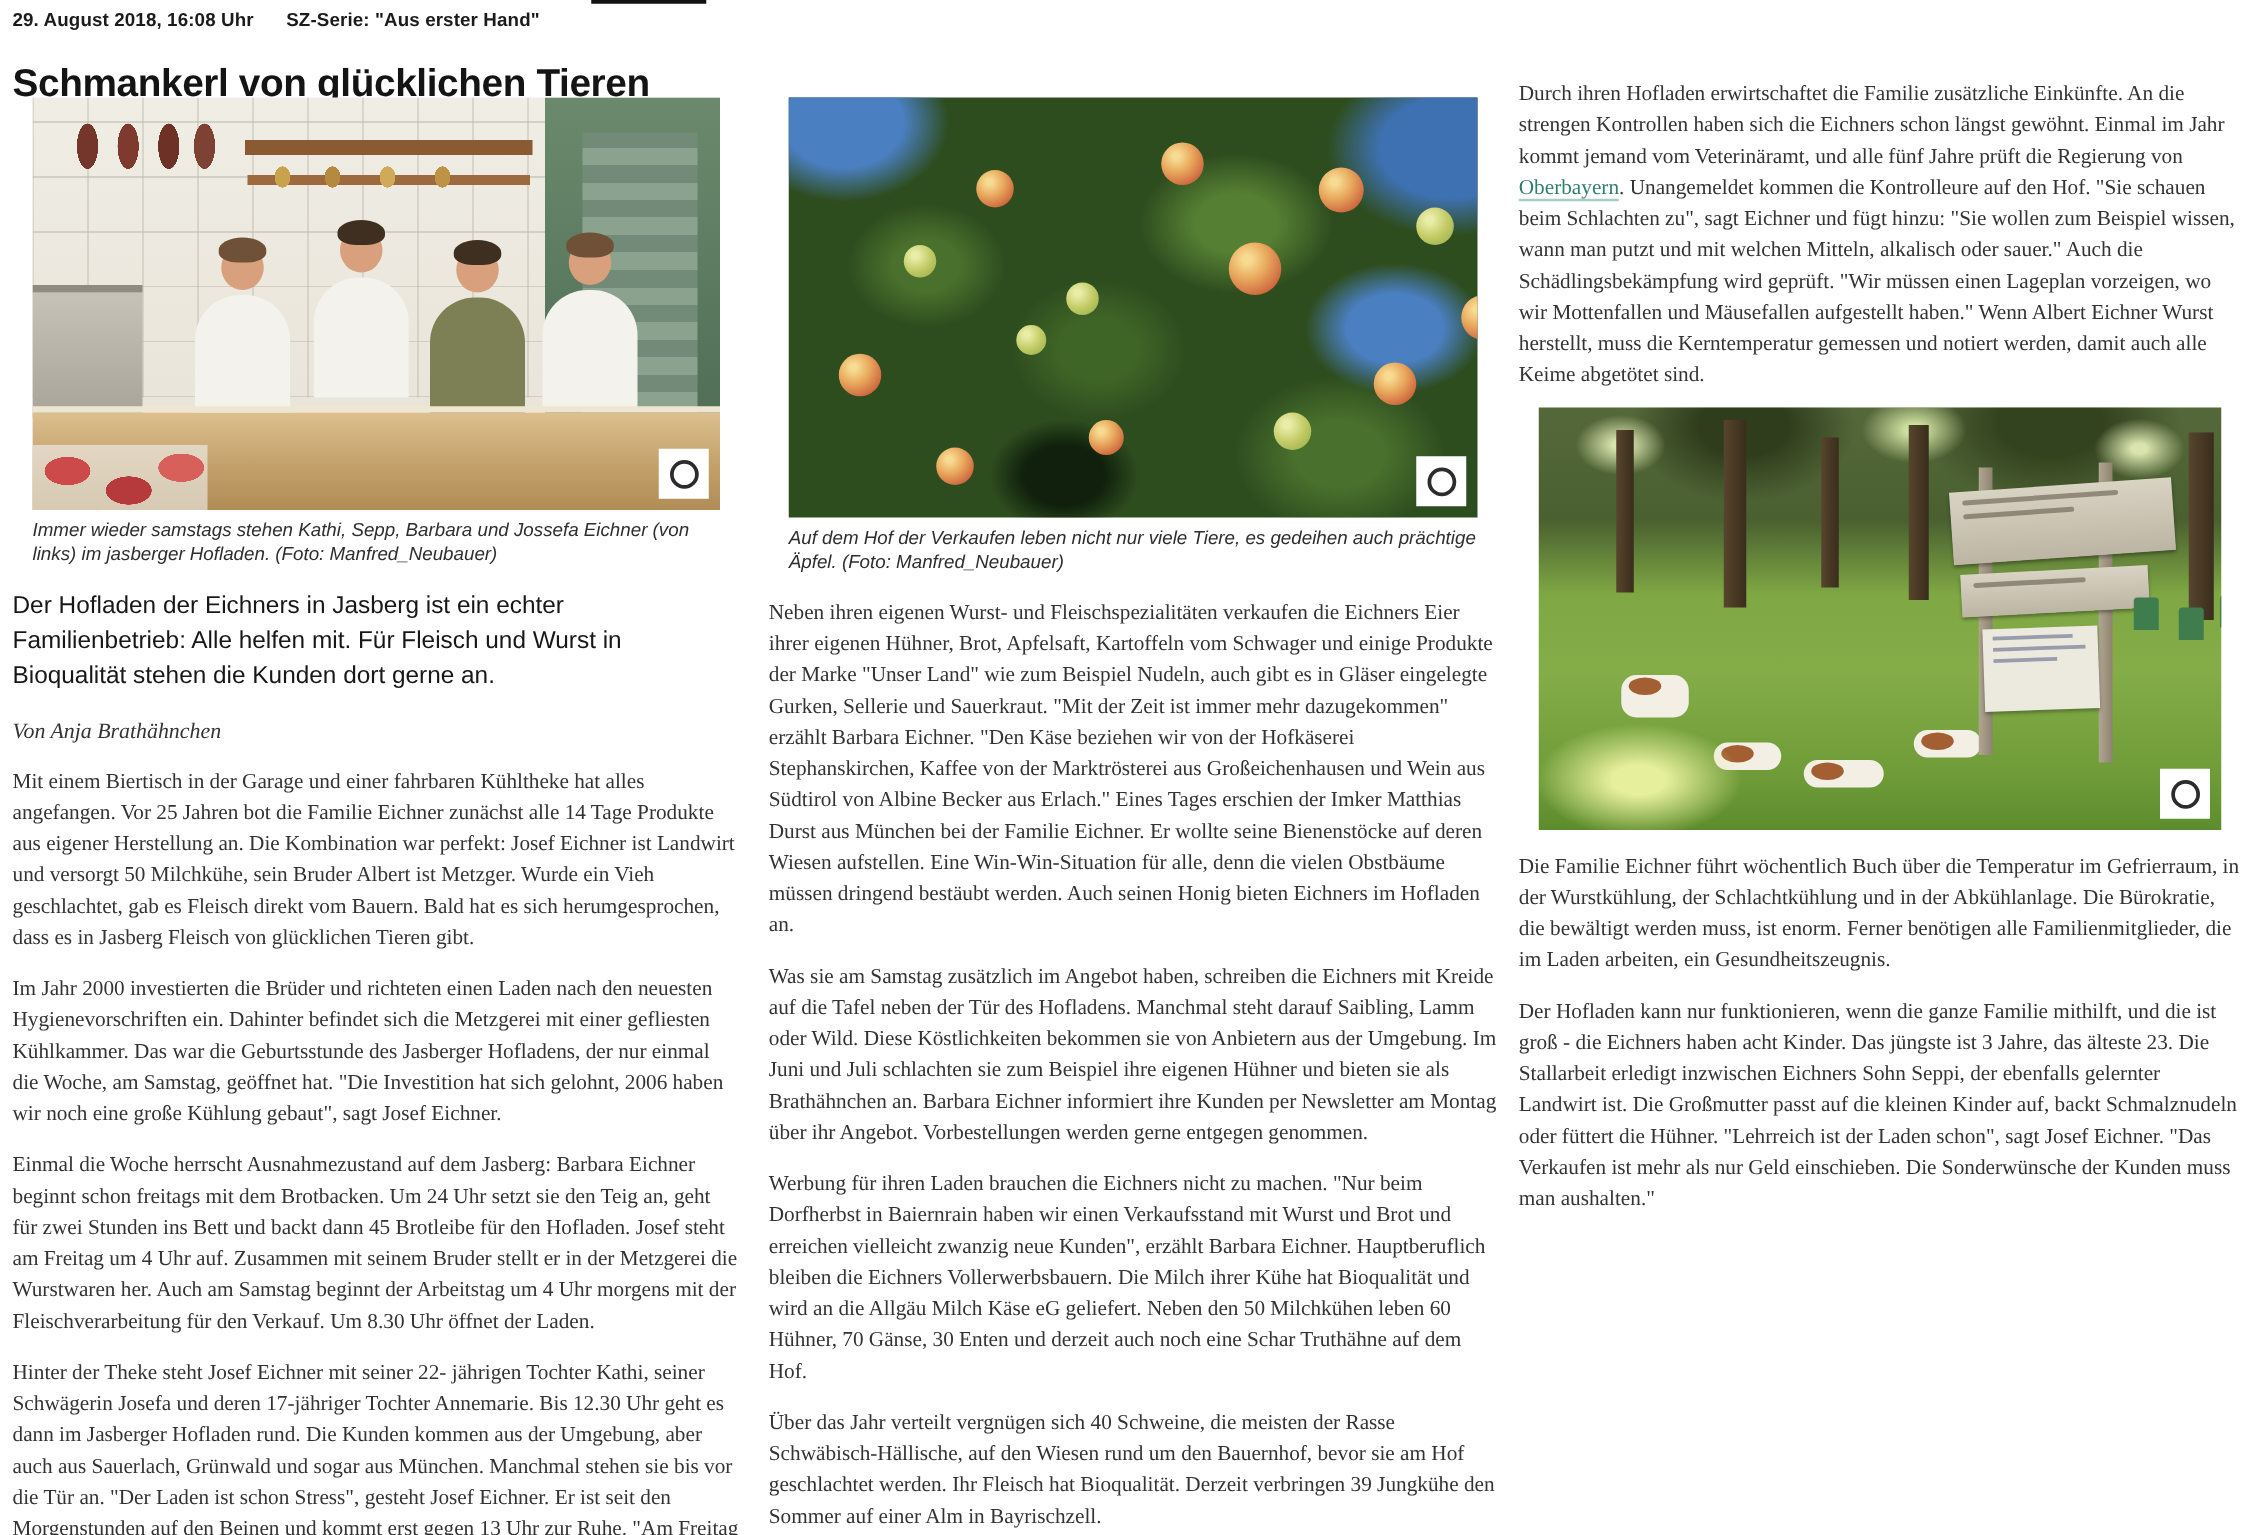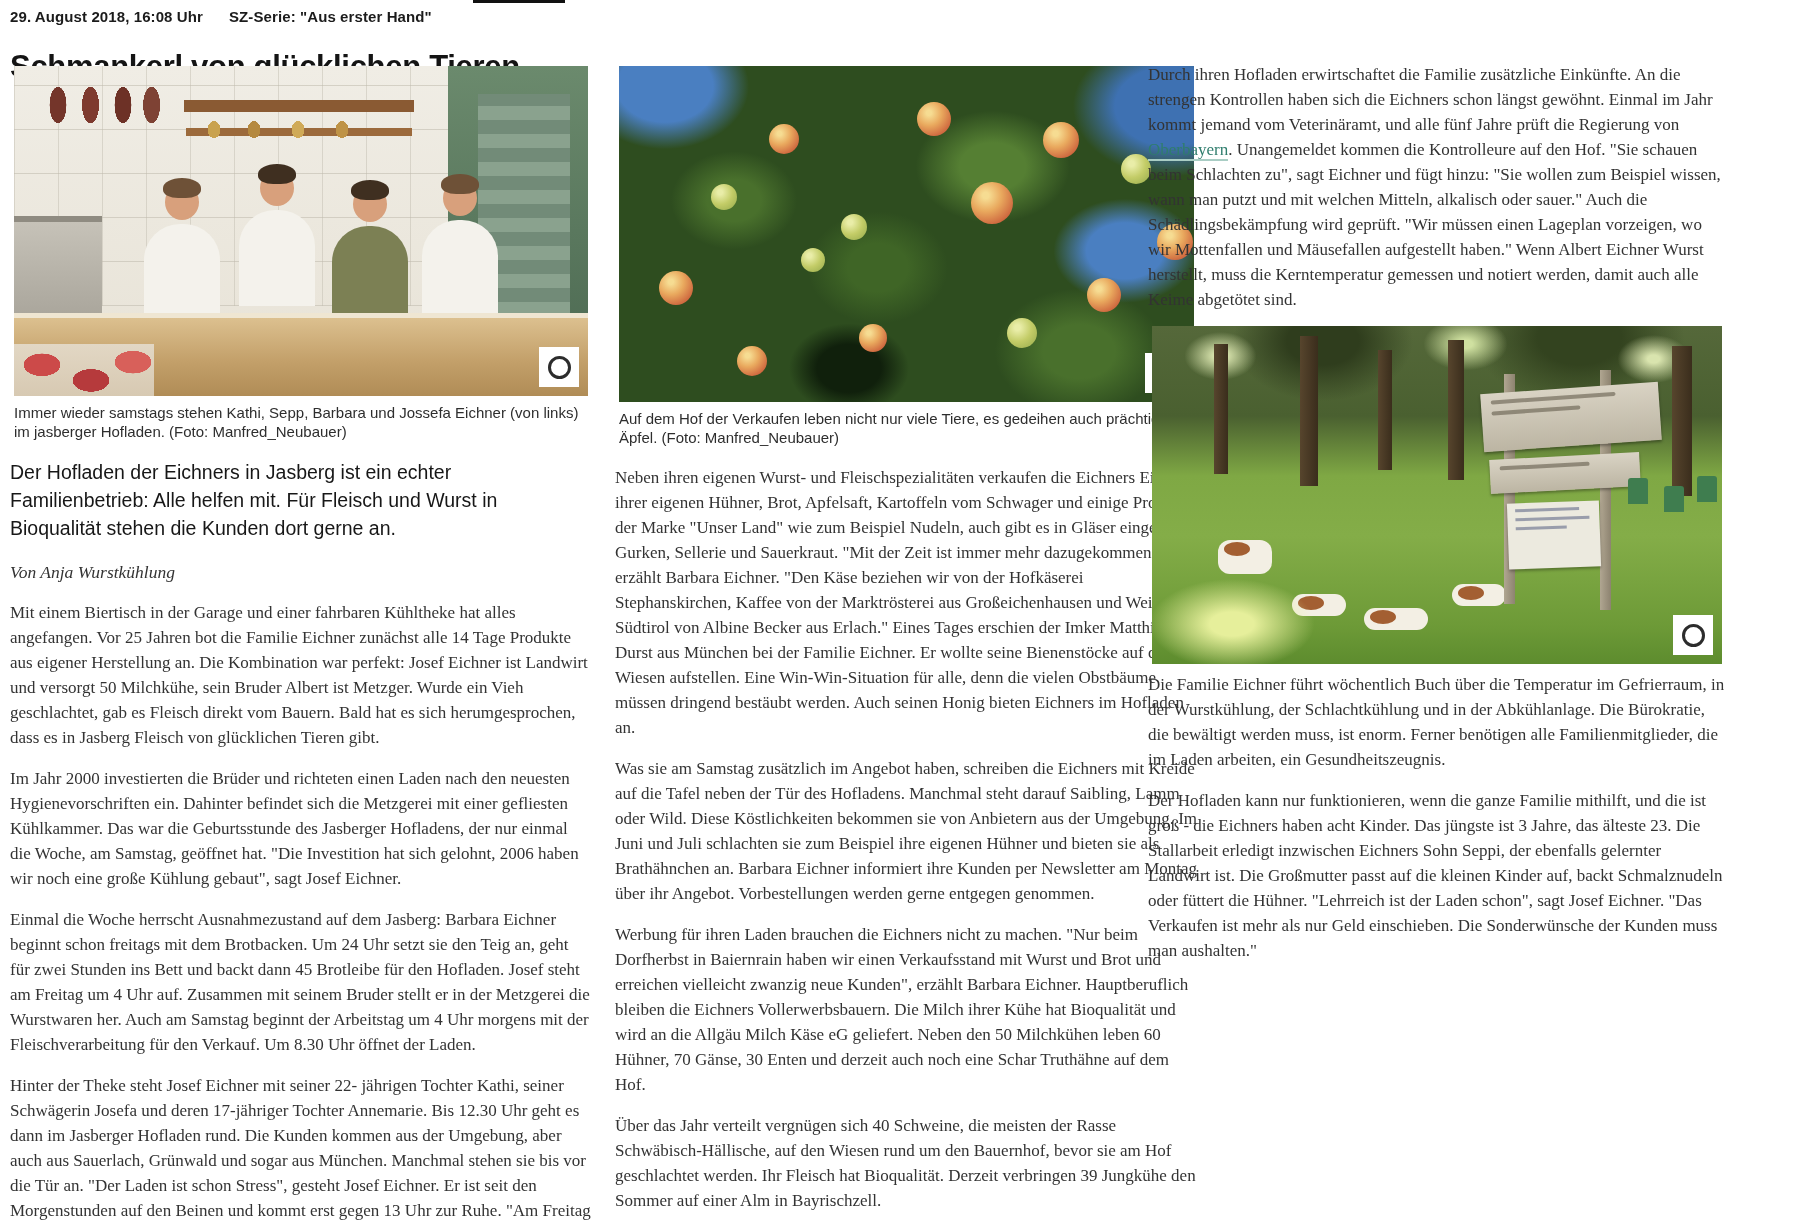--- a/index.html
+++ b/index.html
@@ -11,23 +11,23 @@
   .meta-row{position:absolute;left:10px;top:8px;font-size:15px;font-weight:bold;color:#1b1b1b;
             letter-spacing:.1px;white-space:nowrap;}
   .meta-row .sep{display:inline-block;width:26px;}
   .headline{position:absolute;left:10px;top:28px;font-size:31px;font-weight:800;color:#141414;
             letter-spacing:-.3px;}
 
   
   .col{position:absolute;top:62px;}
   .col1{left:10px;width:582px;}
   .col2{left:615px;width:583px;}
-  .col3{left:1148px;width:578px;}
-
-  figure{margin:4px;position:relative;}
+  .col3{left:1215px;width:578px;}
+
+  figure{margin:16px;position:relative;font-style:italic;}
   .photo{position:relative;overflow:hidden;background:#dcd8cc;}
   .caption{font-size:15px;line-height:19px;color:#2e2e2e;margin-top:7px;}
 
   .standfirst{font-size:19.5px;line-height:28px;font-weight:normal;color:#171717;margin-top:17px;}
   .byline{font-family:"Liberation Serif",serif;font-style:italic;font-size:17.5px;color:#333;margin-top:17px;}
 
   .body-p{font-family:"Liberation Serif",serif;font-size:17px;line-height:25px;color:#333;
           margin:16px 0 0 0;}
   .body-p:first-child{margin-top:0;}
   a.article-link{color:#2f7d6d;text-decoration:none;border-bottom:2px solid #a9cdc4;cursor:pointer;}
@@ -157,21 +157,21 @@
         <div class="counter"></div>
         <div class="meat"></div>
         <div class="cam">
             <div class="ring"></div>
           </div>
       </div>
       <figcaption class="caption">Immer wieder samstags stehen Kathi, Sepp, Barbara und Jossefa Eichner (von links) im jasberger Hofladen. (Foto: Manfred_Neubauer)</figcaption>
     </figure>
 
     <p class="standfirst">Der Hofladen der Eichners in Jasberg ist ein echter Familienbetrieb: Alle helfen mit. Für Fleisch und Wurst in Bioqualität stehen die Kunden dort gerne an.</p>
-    <p class="byline">Von Anja Wurstkühlung</p>
+    <p class="byline">Von Anja Brathähnchen</p>
 
     <p class="body-p">Mit einem Biertisch in der Garage und einer fahrbaren Kühltheke hat alles angefangen. Vor 25 Jahren bot die Familie Eichner zunächst alle 14 Tage Produkte aus eigener Herstellung an. Die Kombination war perfekt: Josef Eichner ist Landwirt und versorgt 50 Milchkühe, sein Bruder Albert ist Metzger. Wurde ein Vieh geschlachtet, gab es Fleisch direkt vom Bauern. Bald hat es sich herumgesprochen, dass es in Jasberg Fleisch von glücklichen Tieren gibt.</p>
     <p class="body-p">Im Jahr 2000 investierten die Brüder und richteten einen Laden nach den neuesten Hygienevorschriften ein. Dahinter befindet sich die Metzgerei mit einer gefliesten Kühlkammer. Das war die Geburtsstunde des Jasberger Hofladens, der nur einmal die Woche, am Samstag, geöffnet hat. "Die Investition hat sich gelohnt, 2006 haben wir noch eine große Kühlung gebaut", sagt Josef Eichner.</p>
     <p class="body-p">Einmal die Woche herrscht Ausnahmezustand auf dem Jasberg: Barbara Eichner beginnt schon freitags mit dem Brotbacken. Um 24 Uhr setzt sie den Teig an, geht für zwei Stunden ins Bett und backt dann 45 Brotleibe für den Hofladen. Josef steht am Freitag um 4 Uhr auf. Zusammen mit seinem Bruder stellt er in der Metzgerei die Wurstwaren her. Auch am Samstag beginnt der Arbeitstag um 4 Uhr morgens mit der Fleischverarbeitung für den Verkauf. Um 8.30 Uhr öffnet der Laden.</p>
     <p class="body-p">Hinter der Theke steht Josef Eichner mit seiner 22- jährigen Tochter Kathi, seiner Schwägerin Josefa und deren 17-jähriger Tochter Annemarie. Bis 12.30 Uhr geht es dann im Jasberger Hofladen rund. Die Kunden kommen aus der Umgebung, aber auch aus Sauerlach, Grünwald und sogar aus München. Manchmal stehen sie bis vor die Tür an. "Der Laden ist schon Stress", gesteht Josef Eichner. Er ist seit den Morgenstunden auf den Beinen und kommt erst gegen 13 Uhr zur Ruhe. "Am Freitag braucht man sich nichts vornehmen".</p>
   </div>
 
   <div class="col col2">
     <figure>
       <div class="photo p2">

